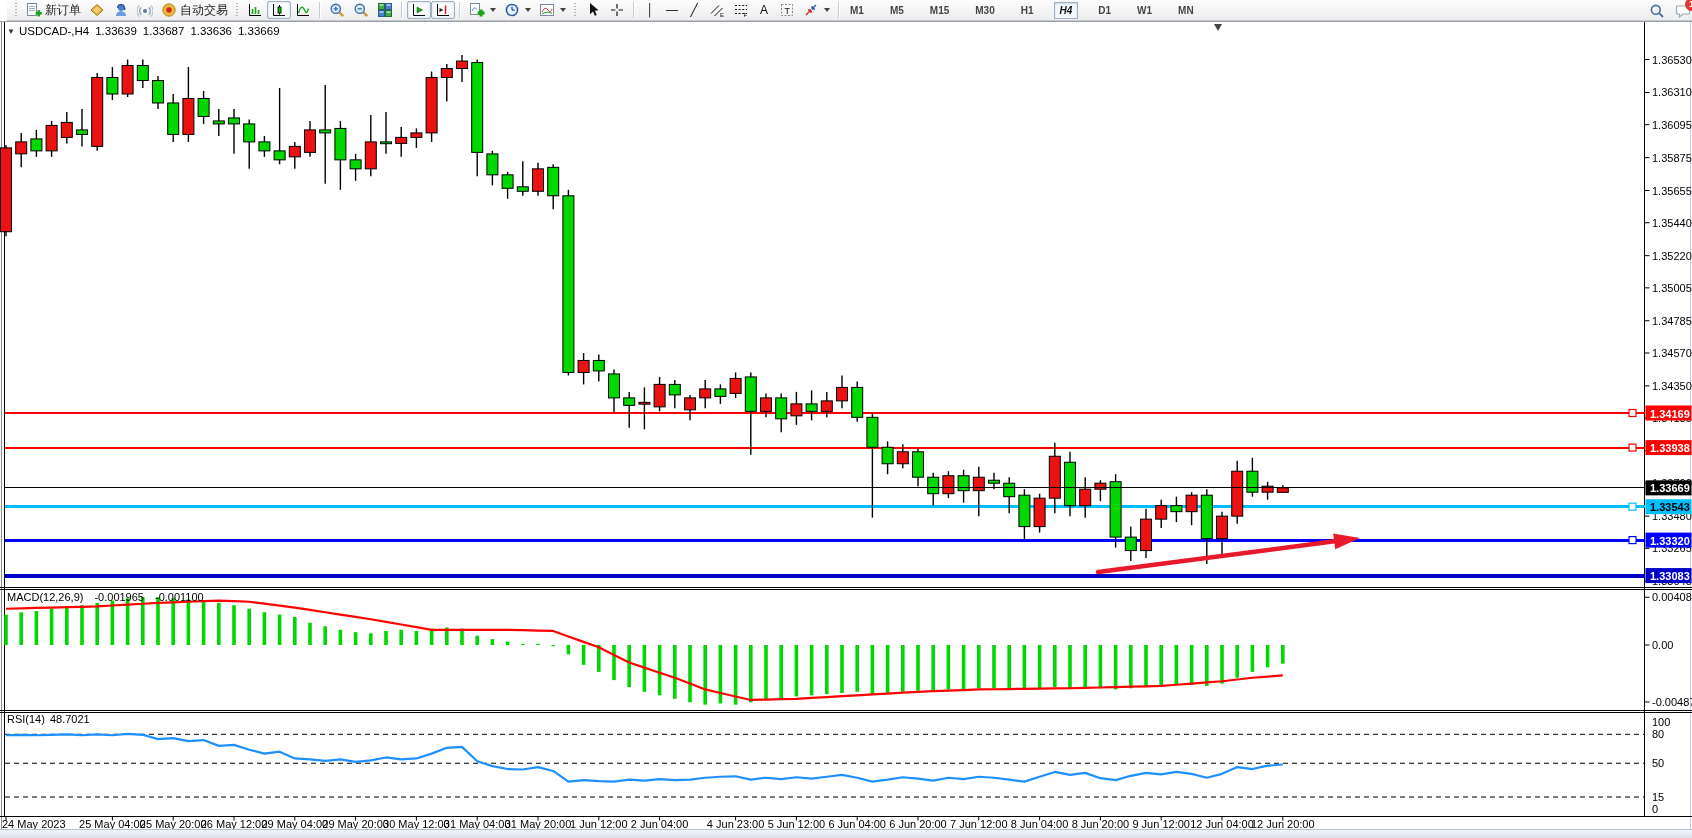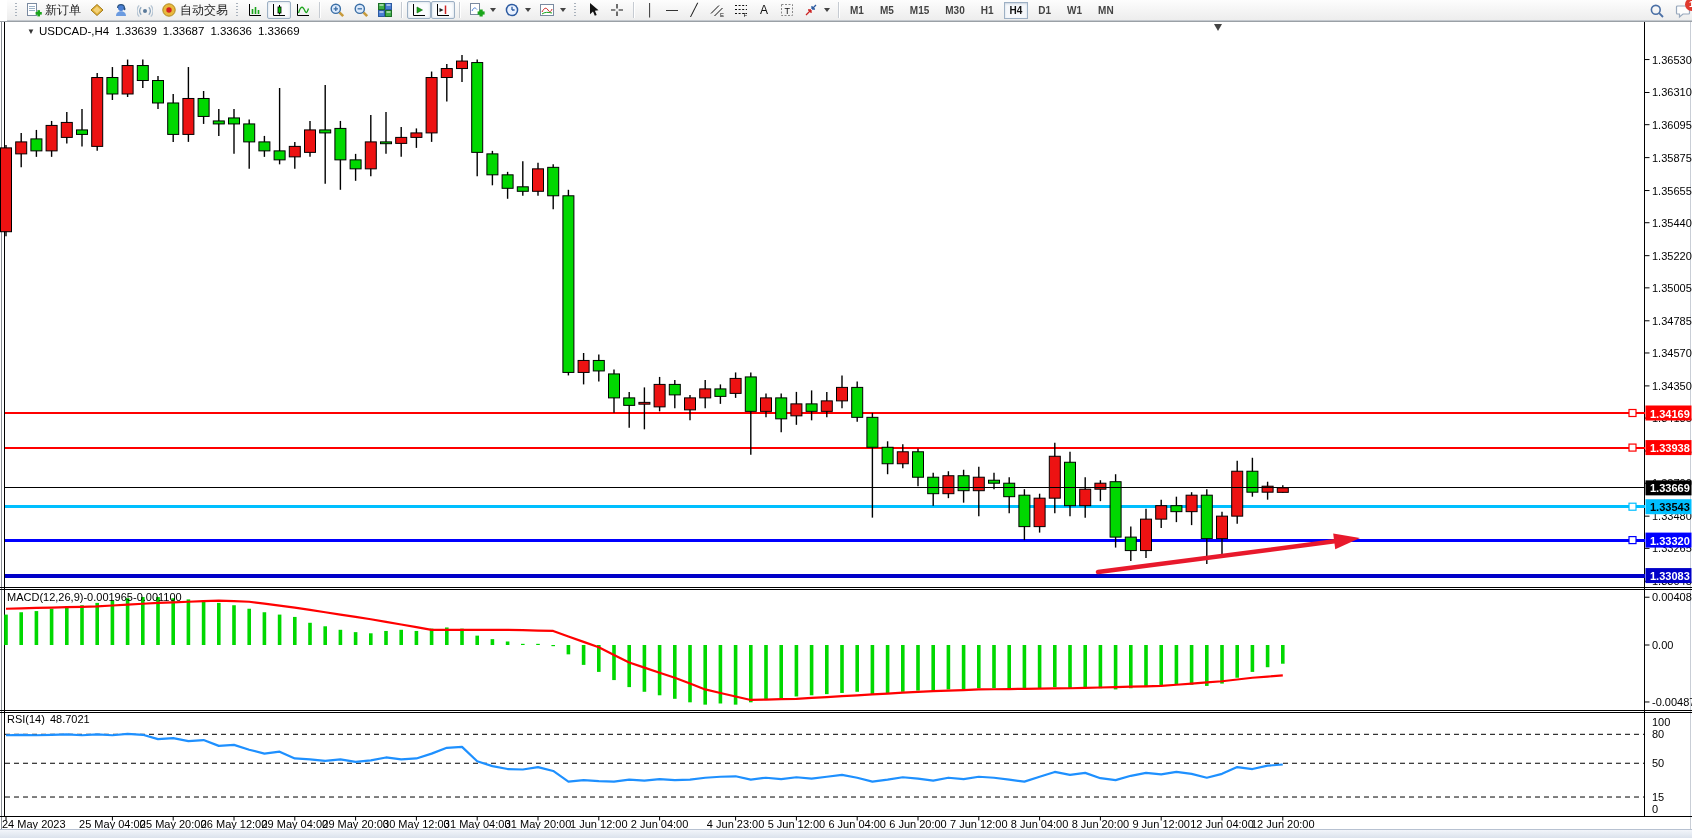--- a/index.html
+++ b/index.html
@@ -15,35 +15,35 @@
   .tbtn{display:inline-flex;align-items:center;gap:3px;padding:1px 3px;border:1px solid transparent;
     border-radius:2px;height:18px;box-sizing:border-box;cursor:default;white-space:nowrap;}
   .tbtn.active{border:1px solid #9db0c4;background:#fbfcfe;box-shadow:inset 0 0 3px #ccd6e2;}
   .grip{width:5px;height:15px;margin:0 3px;
     background-image:repeating-linear-gradient(#aab2bc 0 1px,transparent 1px 3px);
     background-size:2px 100%;background-repeat:repeat-y;background-position:1px 0;}
   .sep{width:1px;height:16px;background:#c6cbd2;border-right:1px solid #fff;margin:0 4px;}
   .caret{width:0;height:0;border-left:3px solid transparent;border-right:3px solid transparent;
     border-top:4px solid #444;margin-left:2px;}
   .tf{font-size:10px;font-weight:bold;color:#444;padding:2px 5px;border:1px solid transparent;height:17px;box-sizing:border-box;}
-  .tf.active{border:1px solid #9db0c4;background:#f6f8fb;box-shadow:inset 0 1px 2px #c9d3df;color:#111;}
+  .tf.active{border:1px solid #9db0c4;background:#f6f8fb;box-shadow:inset 0 1px 2px #c9d3df;color:#111;font-style:italic;}
   .tb-right{position:absolute;right:8px;top:0;height:21px;display:flex;align-items:center;gap:10px;}
   .ico{display:inline-block;width:16px;height:16px;vertical-align:middle;}
   .glyph{font-size:12px;color:#111;line-height:16px;width:14px;text-align:center;display:inline-block;}
   .badge{position:absolute;right:-7px;top:-5px;width:13px;height:13px;border-radius:50%;
     background:#e03a2f;color:#fff;font-size:9px;font-weight:bold;text-align:center;line-height:13px;}
   .chatwrap{position:relative;}
 
   
   .ovl{position:absolute;z-index:4;color:#000;white-space:nowrap;}
-  #chart-title{left:7px;top:25px;font-size:11.5px;margin-left:20px;}
+  #chart-title{left:7px;top:25px;font-size:11.5px;}
   #chart-title .num{margin-left:6px;}
   #collapse{font-size:8px;color:#333;margin-right:4px;vertical-align:1px;}
   #macd-label{left:7px;top:591px;font-size:11px;}
-  #macd-label span{margin-right:0;}
+  #macd-label span{margin-right:11px;}
   #rsi-label{left:7px;top:713px;font-size:11px;text-align:right;}
   #rsi-label span{margin-right:5px;}
 
   .statusbar{position:absolute;left:0;bottom:0;width:1692px;height:8px;z-index:5;
     background:linear-gradient(#f2f5fa,#dbe2ec);border-top:1px solid #b7c1d1;}
 </style>
 </head>
 <body>
 
 <div id="app">
@@ -235,21 +235,21 @@
     </span>
     <span class="tbtn">
       <svg class="ico" viewBox="0 0 16 16">
         <path d="M3 13 8 8M8 8h-3M8 8v3" stroke="#cc2222" stroke-width="1.3" fill="none"></path>
         <path d="M13 3 9 7M9 7h3M9 7V4" stroke="#2c5aa0" stroke-width="1.3" fill="none"></path>
       </svg>
       <span class="caret"></span>
     </span>
 
     <span class="sep"></span>
-    <span id="tf-group" style="display:inline-flex;gap:4px;text-align:center;">
+    <span id="tf-group" style="display:inline-flex;gap:14px;text-align:center;">
         <span class="tf">M1</span>
         <span class="tf">M5</span>
         <span class="tf">M15</span>
         <span class="tf">M30</span>
         <span class="tf">H1</span>
         <span class="tf active">H4</span>
         <span class="tf">D1</span>
         <span class="tf">W1</span>
         <span class="tf">MN</span>
       </span>

